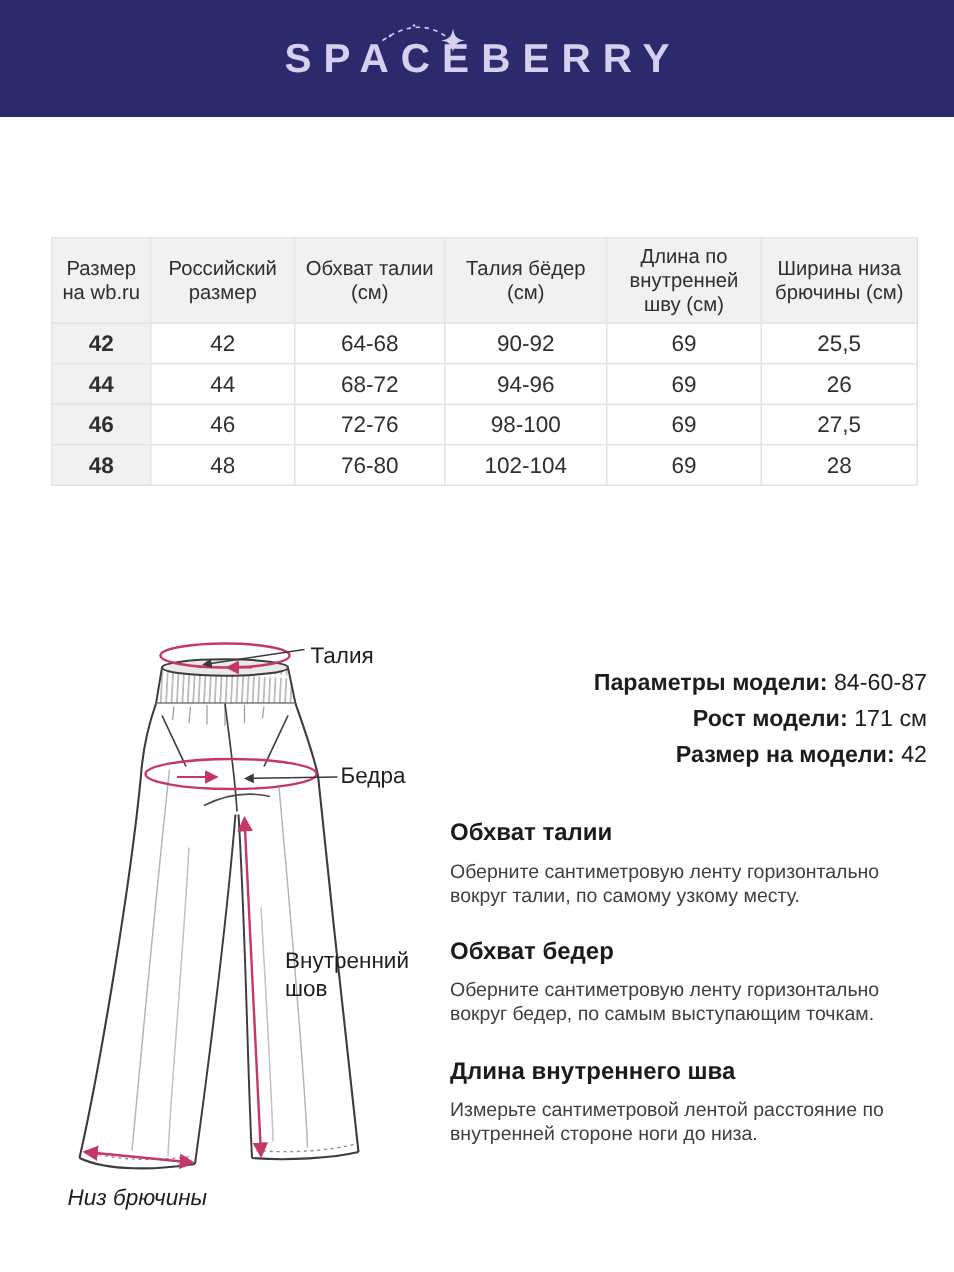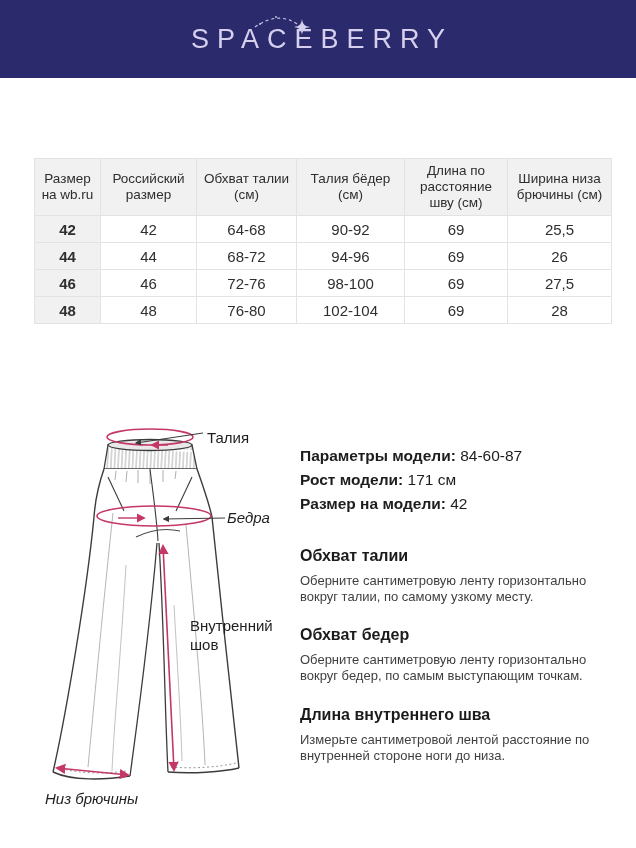--- a/index.html
+++ b/index.html
@@ -12,44 +12,44 @@
   }
   *{margin:0;padding:0;box-sizing:border-box;}
   html,body{width:636px;height:848px;}
   body{
     position:relative;width:636px;height:848px;background:#ffffff;overflow:hidden;
     font-family:"Liberation Sans","DejaVu Sans",sans-serif;color:var(--ink);
   }
   
   .header{position:absolute;left:0;top:0;width:636px;height:78px;background:var(--navy);
     display:flex;align-items:center;justify-content:center;}
-  .logo{font-size:27px;letter-spacing:8px;color:var(--logo);font-weight:400;padding-left:8px;}
+  .logo{font-size:27px;letter-spacing:8px;color:var(--logo);font-weight:700;padding-left:8px;}
   .comet{position:absolute;left:250px;top:10px;width:66px;height:34px;}
   
   table.size-table{position:absolute;left:34px;top:158px;width:577px;border-collapse:collapse;
     table-layout:fixed;text-align:center;}
   .size-table th{background:var(--cellgray);font-weight:400;font-size:13.5px;line-height:16px;
     height:54px;padding:4px 5px;border:1px solid var(--border);color:#2e2e2e;vertical-align:middle;}
   .size-table td{background:#ffffff;font-size:15px;height:27px;padding:2px 4px;
     border:1px solid var(--border);vertical-align:middle;}
   .size-table td:first-child{background:var(--cellgray);font-weight:bold;}
   
   .diagram{position:absolute;left:0;top:415px;width:290px;height:405px;}
   .diagram svg{position:absolute;left:0;top:0;}
   .d-label{position:absolute;font-size:15px;line-height:19px;color:#1e1e1e;white-space:nowrap;}
   .d-label.wrap{white-space:normal;}
   .lbl-waist{left:207px;top:13px;}
-  .lbl-hips{left:227px;top:93px;font-style:italic;}
-  .lbl-inseam{left:190px;top:201px;width:98px;}
+  .lbl-hips{left:227px;top:93px;}
+  .lbl-inseam{left:190px;top:216px;width:98px;}
   .lbl-hem{left:45px;top:374px;font-style:italic;}
   .pk-stroke{stroke:var(--pink);}
   .pk-fill{fill:var(--pink);}
   
   .info-col{position:absolute;left:300px;top:444px;width:318px;}
-  .mi-line{font-size:15.5px;line-height:24px;color:#1d1d1d;}
+  .mi-line{font-size:15.5px;line-height:24px;color:#1d1d1d;text-align:right;}
   .mi-label{font-weight:bold;}
   .mi-value{font-weight:400;}
   .guide-section .g-title{font-size:16px;font-weight:bold;color:#1b1b1b;line-height:20px;}
   .guide-section .g-text{font-size:13px;line-height:15.5px;color:#3f3f3f;margin-top:7px;}
   .gs-1{margin-top:30px;}
   .gs-2{margin-top:21px;}
   .gs-3{margin-top:22px;}
 </style>
 </head>
 <body>
@@ -72,21 +72,21 @@
     <col style="width:108px">
       <col style="width:103px">
       <col style="width:104px">
   </colgroup>
   <thead>
       <tr id="size-table-head-row">
         <th>Размер на wb.ru</th>
         <th>Российский размер</th>
         <th>Обхват талии (см)</th>
         <th>Талия бёдер (см)</th>
-        <th>Длина по расстояние шву (см)</th>
+        <th>Длина по внутренней шву (см)</th>
         <th>Ширина низа брючины (см)</th>
       </tr>
     </thead>
   <tbody id="size-table-body">
       <tr>
         <td>42</td>
         <td>42</td>
         <td>64-68</td>
         <td>90-92</td>
         <td>69</td>

